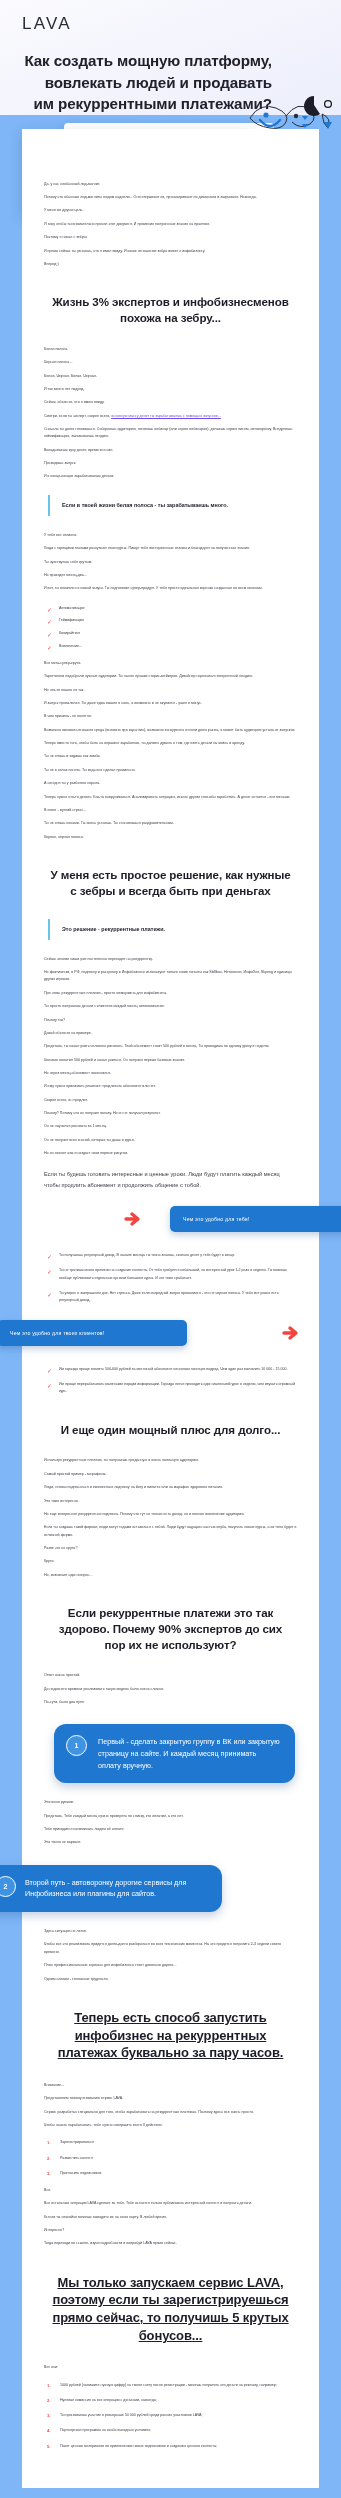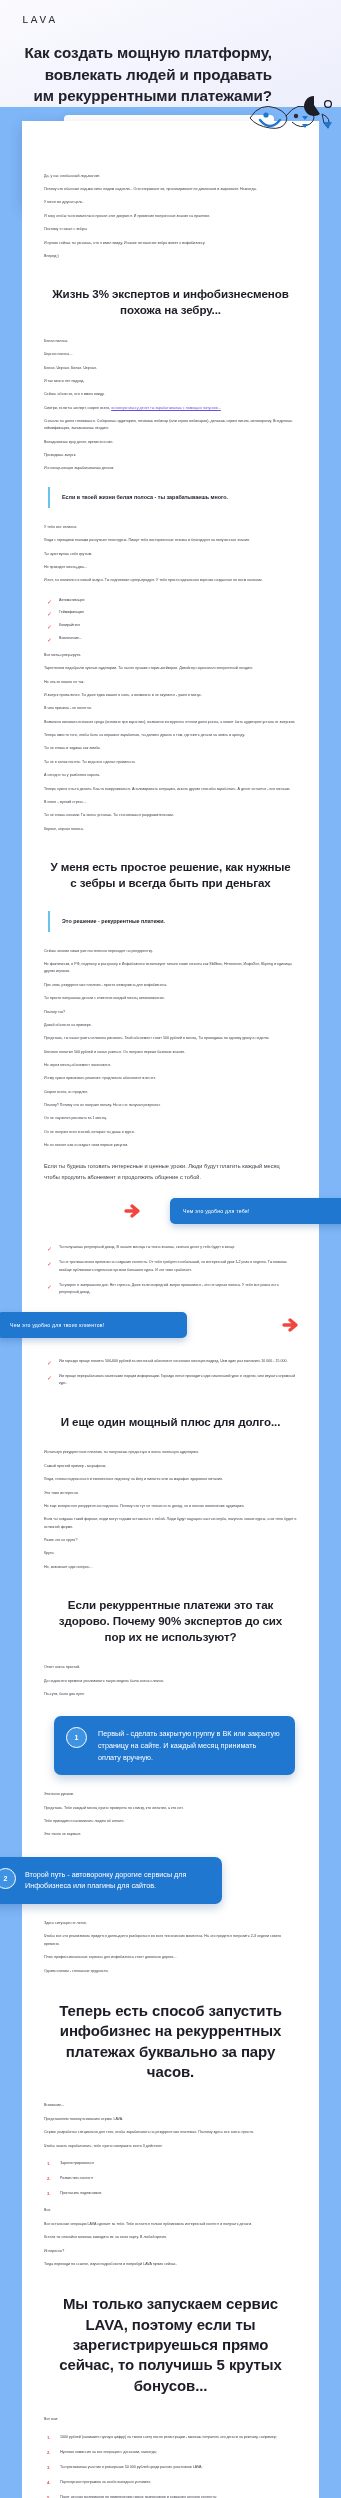--- a/index.html
+++ b/index.html
@@ -11,22 +11,22 @@
   }
   .page { width: 341px; position: relative; overflow: hidden; }
 
   
   .hero {
     background: linear-gradient(160deg,#fbfbfe 0%,#f4f5fd 45%,#eceefb 100%);
     padding: 14px 22px 0 22px;
     position: relative;
   }
   .logo {
-    font-family: Liberation Mono, monospace;
-    font-size: 11px; letter-spacing: 2.2px; font-weight: 400;
+    font-family: Liberation Sans, sans-serif;
+    font-size: 17px; letter-spacing: 2.2px; font-weight: 400;
     color: #2b2b35;
   }
   .hero-title {
     margin-top: 16px;
     font-size: 15.2px;
     line-height: 1.42;
     font-weight: 700;
     color: #21212c;
     letter-spacing: -0.1px;
     max-width: 250px;
@@ -137,21 +137,21 @@
 
   h2.sec {
     font-size: 11.6px;
     line-height: 1.36;
     font-weight: 700;
     color: #1d1d28;
     text-align: center;
     margin: 26px 6px 20px 6px;
     letter-spacing: -.1px;
   }
-  h2.sec.lg { font-size: 15px; }
+  h2.sec.lg { font-size: 13px; text-decoration: underline; }
 
   
   .quote {
     border-left: 2px solid #69c3e8;
     padding: 6px 0 6px 12px;
     margin: 14px 0 16px 4px;
   }
   .quote p { font-size: 5.4px; font-weight: 700; color: #23232e; line-height: 1.7; }
 
   
@@ -192,21 +192,21 @@
   .arrow-ic {
     position: absolute; width: 18px; height: 18px;
   }
   .arrow-ic.a1 { left: 80px; top: 4px; }
   .arrow-ic.a2 { left: 238px; top: 4px; }
 
   
   .numcard-row { position: relative; margin: 18px 0 16px 0; }
   .numcard {
     position: relative;
-    background: #1f77d0; color: #fff; border-radius: 7px;
+    background: #1f77d0; color: #fff; border-radius: 12px;
     box-shadow: 0 4px 10px rgba(20,70,140,.25);
     padding: 12px 14px 12px 44px;
     font-size: 7.2px; line-height: 1.62; font-weight: 500;
   }
   .numcard.n1 { margin-left: 10px; width: 241px; }
   .numcard.n2 { margin-left: -63px; width: 241px; }
   .numbadge {
     position: absolute; left: 12px; top: 11px;
     width: 21px; height: 21px; border-radius: 50%;
     background: #3f93e3; border: 1.4px solid #ffffff;

